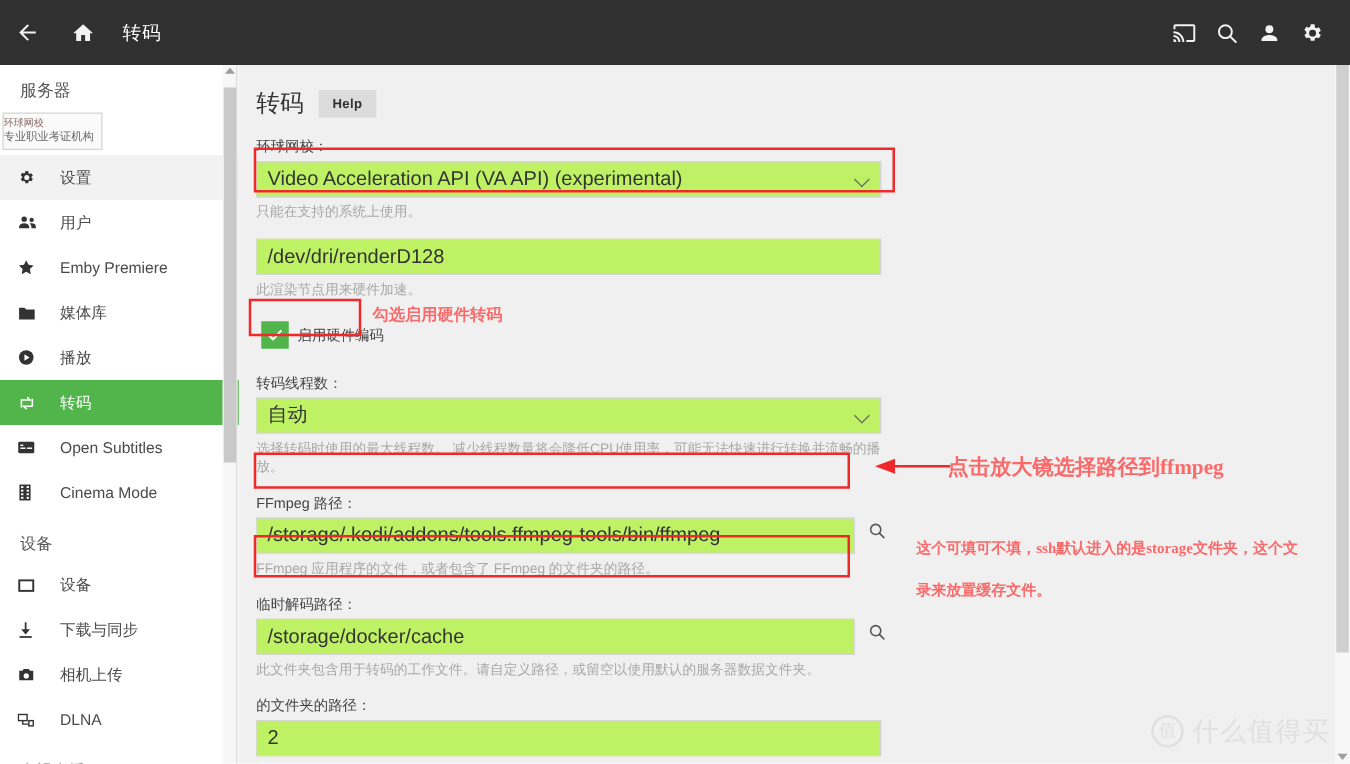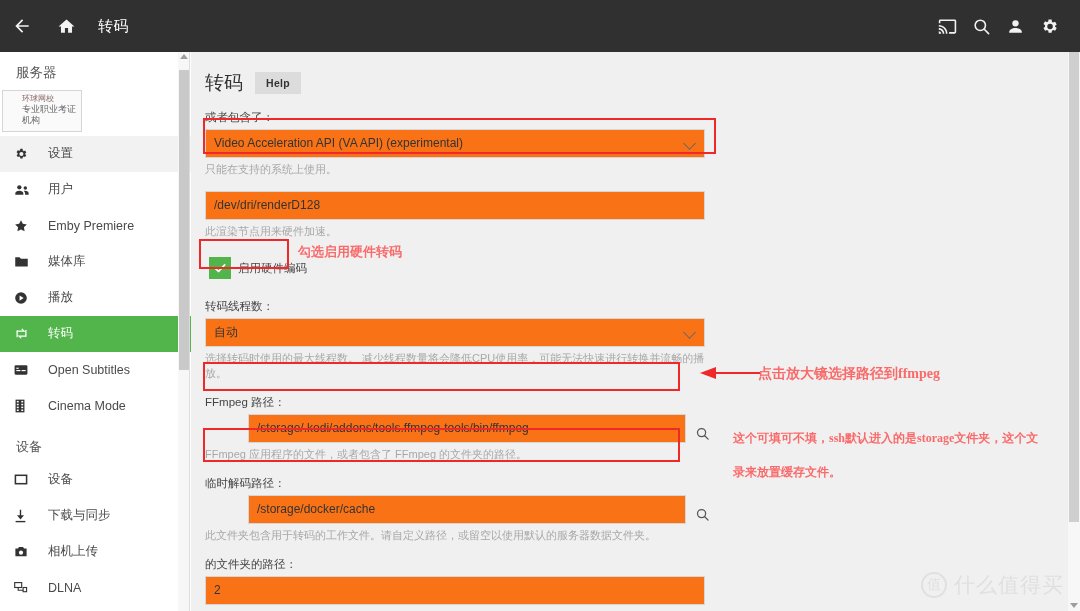--- a/index.html
+++ b/index.html
@@ -31,21 +31,21 @@
   .sidebar {
     position: absolute; top: 52px; left: 0; width: 206px; height: 559px;
     background: #ffffff; border-right: 1px solid #e2e2e2;
     overflow: hidden; font-size: 12.5px;
   }
   .side-head {
     color: #555; font-size: 13.5px; padding: 12px 0 8px 16px; font-weight: 400;
   }
   .ad-box {
     margin: 0 0 4px 2px; width: 80px; border: 1px solid #d5d5d5; background: #fafafa;
-    padding: 3px 4px 4px 19px; line-height: 1.25;
+    padding: 3px 4px 4px 0; line-height: 1.25;
   }
   .ad-l1 { font-size: 8px; color: #8a6a6a; }
   .ad-l2 { font-size: 9px; color: #666; }
   .nav-item {
     display: flex; align-items: center; height: 36px; padding-left: 14px;
     color: #4a4a4a; cursor: pointer;
   }
   .nav-item .ic {
     width: 34px; display: flex; align-items: center; justify-content: flex-start;
     color: #333;
@@ -80,33 +80,33 @@
   .content { padding: 18px 0 0 14px; width: 520px; }
   .page-title-row { display: flex; align-items: center; gap: 12px; margin-bottom: 14px; }
   .page-title { font-size: 19px; color: #333; }
   .help-btn {
     background: #dcdcdc; color: #333; font-size: 10.5px; font-weight: bold;
     padding: 5px 11px; border: none; cursor: pointer; letter-spacing: .3px;
   }
   .field { margin-bottom: 4px; }
   .flabel { font-size: 11.5px; color: #444; margin-bottom: 4px; }
   .finput, .fselect {
-    width: 500px; height: 29px; background: #f97316; border: 1px solid #d6d6d6;
-    font-size: 12px; color: #333; padding: 0 8px; line-height: 27px;
+    width: 500px; height: 29px; background: #bef264; border: 1px solid #d6d6d6;
+    font-size: 16px; color: #333; padding: 0 8px; line-height: 27px;
     font-family: "Liberation Sans", sans-serif;
   }
   .fselect { position: relative; padding-right: 26px; }
   .fselect .chev {
     position: absolute; right: 10px; top: 9px; width: 9px; height: 9px;
     border-right: 1.6px solid #666; border-bottom: 1.6px solid #666;
     transform: rotate(45deg);
   }
   .fhelp { font-size: 11px; color: #a8a8a8; margin-top: 4px; margin-bottom: 14px; }
 
-  .row-with-icon { display: flex; align-items: flex-end; margin-left: 43px; }
+  .row-with-icon { display: flex; align-items: flex-start; }
   .mag {
     margin-left: 8px; color: #555; display: flex; align-items: center; justify-content: center;
     width: 20px; height: 20px; cursor: pointer;
   }
 
   .chk-wrap { display: inline-flex; align-items: center; gap: 7px; padding: 4px 8px 4px 4px; }
   .chk-box {
     width: 22px; height: 22px; background: #52b54b; display: flex;
     align-items: center; justify-content: center; color: #fff;
   }
@@ -340,21 +340,21 @@
   <div class="main">
     <div class="content">
 
       <div class="page-title-row">
         <div class="page-title">转码</div>
         <button class="help-btn">Help</button>
       </div>
 
       
       <div class="field">
-        <div class="flabel">或者包含了：</div>
+        <div class="flabel">环球网校：</div>
         <div class="fselect">
           <span>Video Acceleration API (VA API) (experimental)</span>
           <span class="chev"></span>
         </div>
         <div class="fhelp">只能在支持的系统上使用。</div>
       </div>
 
       
       <div class="field">
         <div class="finput">/dev/dri/renderD128</div>
@@ -432,21 +432,21 @@
   <div class="rbox" style="left:203px; top:118px; width:513px; height:36px;"></div>
 
   <div class="rbox" style="left:199px; top:239px; width:90px; height:30px;"></div>
   <div class="rtext" style="left:298px; top:243px; font-size:13px;">勾选启用硬件转码</div>
 
   <div class="rbox" style="left:203px; top:362px; width:477px; height:29px;"></div>
   <svg class="rarrow" style="left:700px; top:363px;" width="62" height="20" viewBox="0 0 62 20">
     <line x1="60" y1="10" x2="14" y2="10" stroke="#ef2929" stroke-width="2"></line>
     <polygon points="0,10 16,4 16,16" fill="#ef2929"></polygon>
   </svg>
-  <div class="rtext" style="left:758px; top:365px; font-size:14px;">点击放大镜选择路径到ffmpeg</div>
+  <div class="rtext" style="left:758px; top:365px; font-size:17px;">点击放大镜选择路径到ffmpeg</div>
 
   <div class="rbox" style="left:203px; top:428px; width:477px; height:34px;"></div>
   <div class="rtext" style="left:733px; top:430px;">这个可填可不填，ssh默认进入的是storage文件夹，这个文</div>
   <div class="rtext" style="left:733px; top:464px;">录来放置缓存文件。</div>
 
   <div class="watermark">
     <div class="wm-circle">值</div>
     <div class="wm-text">什么值得买</div>
   </div>
 

